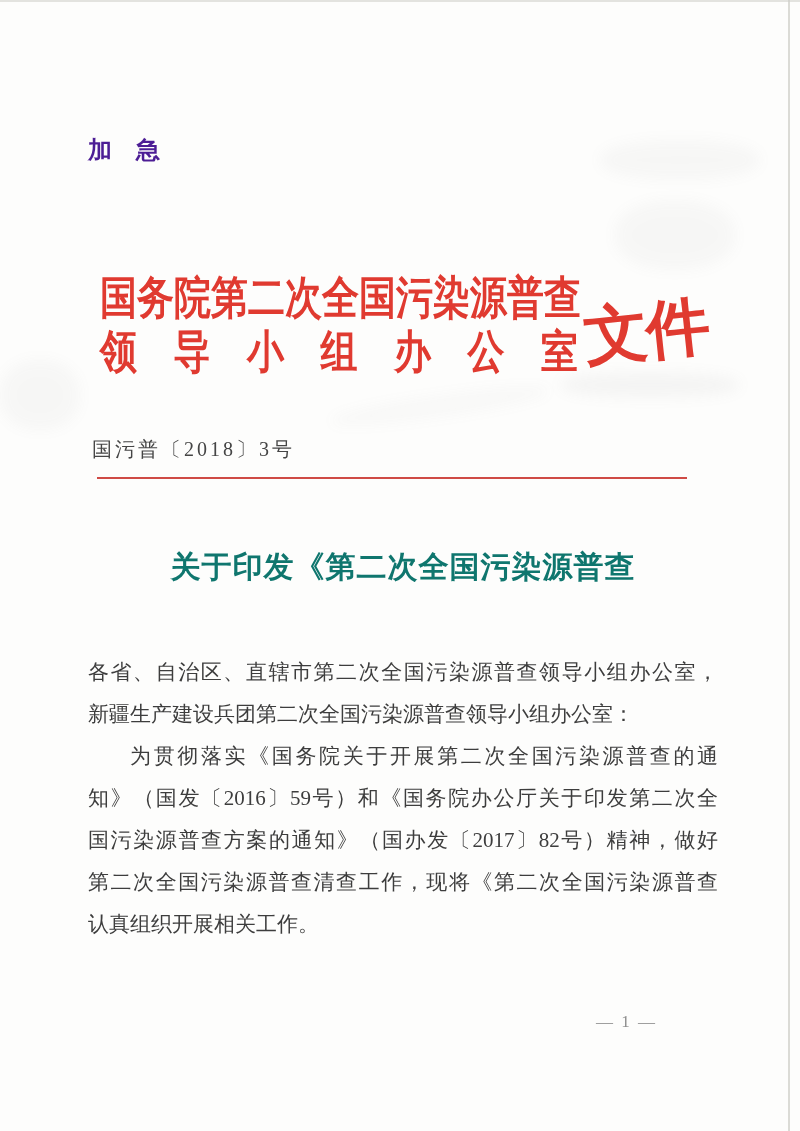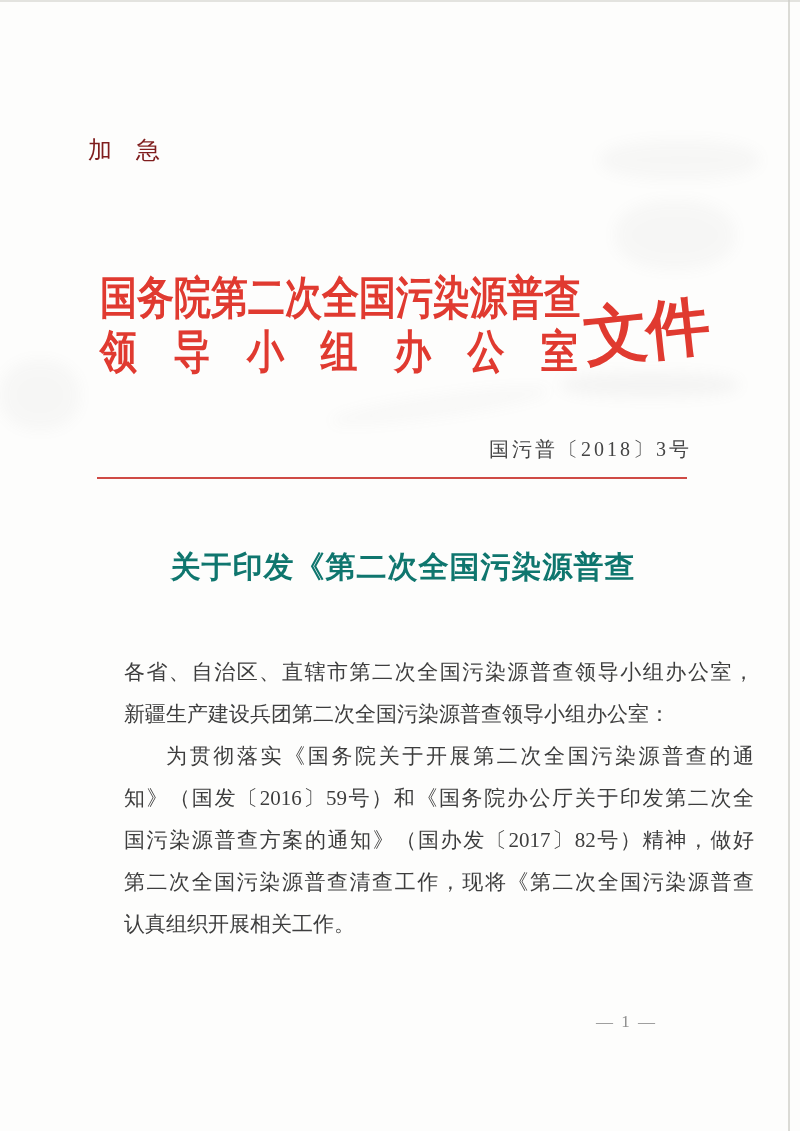--- a/index.html
+++ b/index.html
@@ -33,21 +33,21 @@
   }
   .artifact.a1 { left: 600px; top: 140px;  width: 160px; height: 40px; }
   .artifact.a2 { left: 615px; top: 200px;  width: 120px; height: 70px; }
   .artifact.a3 { left: 560px; top: 372px;  width: 180px; height: 26px; opacity: .07; }
   .artifact.a4 { left: 0px;   top: 360px;  width: 80px;  height: 70px; }
   .artifact.a5 { left: 330px; top: 395px;  width: 220px; height: 22px; opacity: .04; transform: rotate(-8deg); }
 
   .urgency {
     position: absolute; left: 88px; top: 134px;
     font-family: "Liberation Sans", "DejaVu Sans", sans-serif;
-    font-weight: normal; font-size: 24px; color: #7f1d1d;
+    font-weight: bold; font-size: 24px; color: #4c1d95;
   }
 
   
   .agency {
     position: absolute; left: 100px; top: 272px; width: 478px;
     transform: scaleY(1.22); transform-origin: left top;
     color: #e03a30; font-weight: bold;
   }
   .agency .line {
     font-size: 37px; line-height: 44px; white-space: nowrap;
@@ -55,37 +55,37 @@
   }
   .doc-type {
     position: absolute; left: 584px; top: 288px;
     font-size: 64px; font-weight: bold; color: #e03a30;
     transform: rotate(-6deg); transform-origin: center;
     letter-spacing: -2px; white-space: nowrap;
   }
 
   .doc-number {
     position: absolute; left: 92px; top: 436px; width: 600px;
-    text-align: right; font-size: 20px; letter-spacing: 3px;
+    text-align: left; font-size: 20px; letter-spacing: 3px;
     color: #454545;
   }
   .red-rule {
     position: absolute; left: 97px; top: 477px; width: 590px; height: 2px;
     background: #cf4a45;
   }
 
   .doc-title {
     position: absolute; left: 88px; top: 546px; width: 630px;
     text-align: center; font-weight: bold; color: #0f766e;
     font-size: 30px; line-height: 42px; letter-spacing: 1px;
   }
 
   .body-text {
     position: absolute; left: 88px; top: 651px; width: 630px;
-    font-size: 21px; color: #3d3d3d; margin-left: 36px;
+    font-size: 21px; color: #3d3d3d;
   }
   .body-line {
     height: 42px; line-height: 42px; white-space: nowrap;
   }
   .body-line.justify {
     white-space: normal;
     text-align: justify; text-align-last: justify;
   }
   .body-line.indent { text-indent: 2em; }
 

